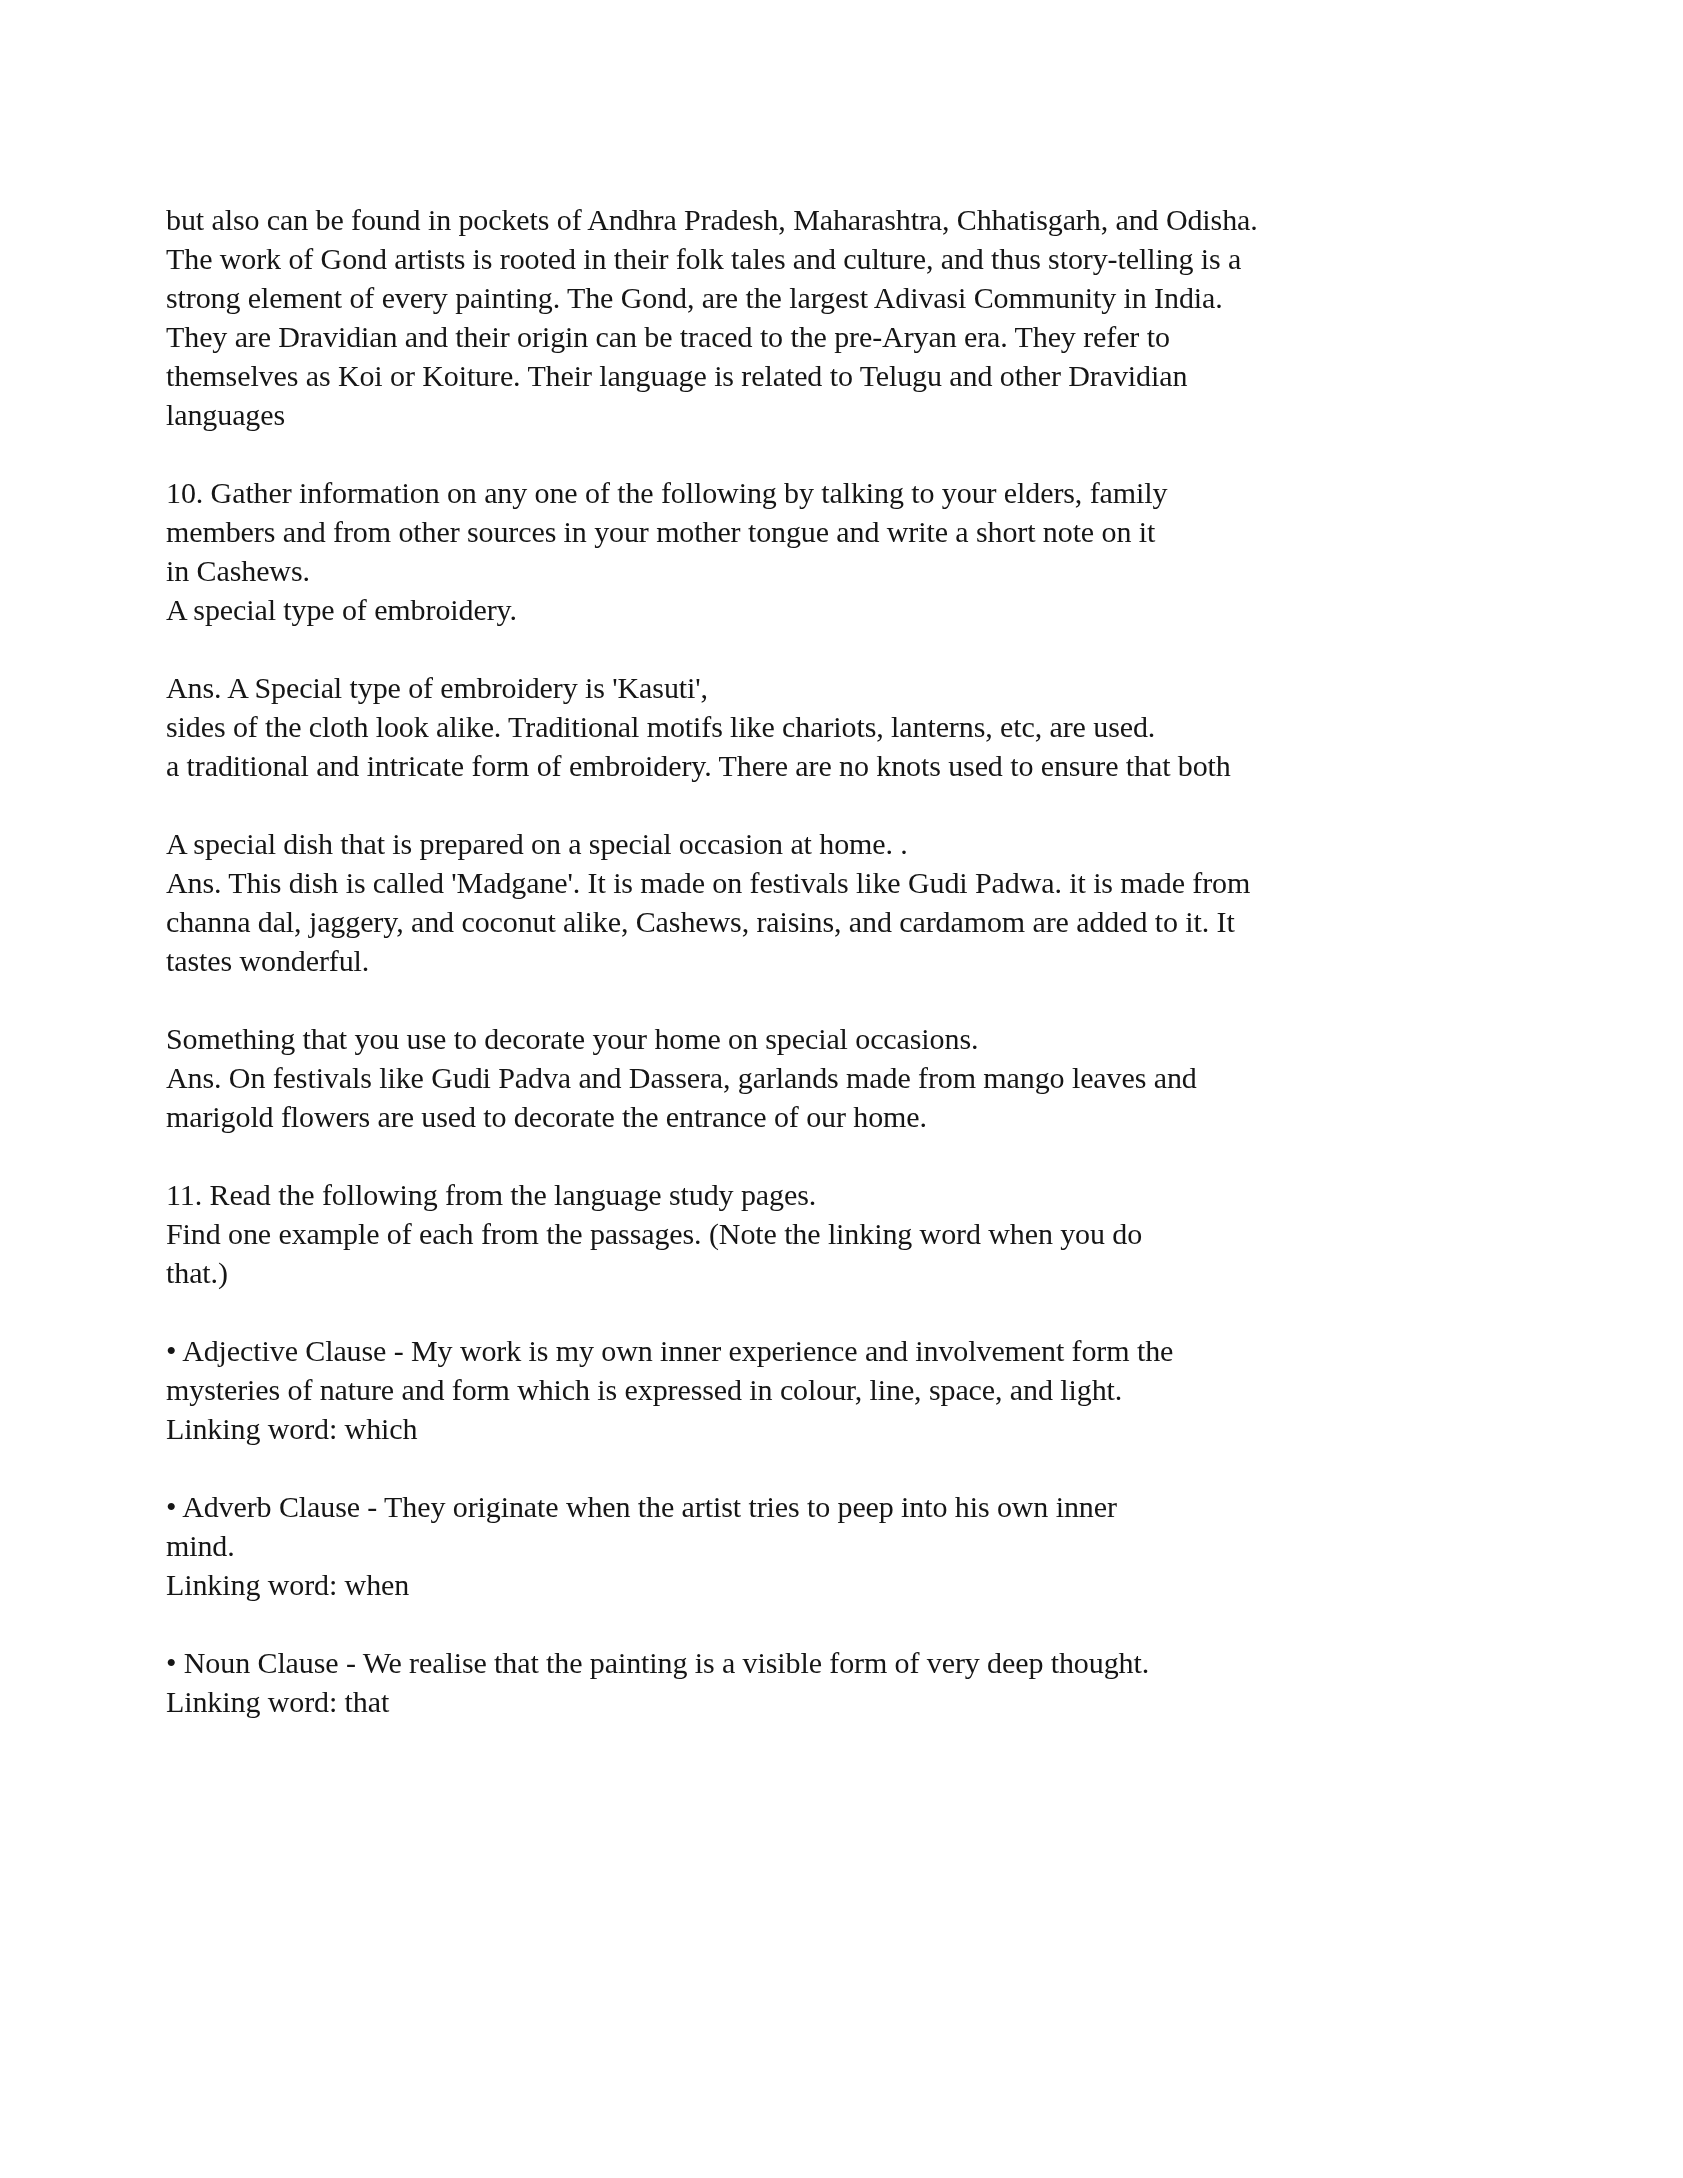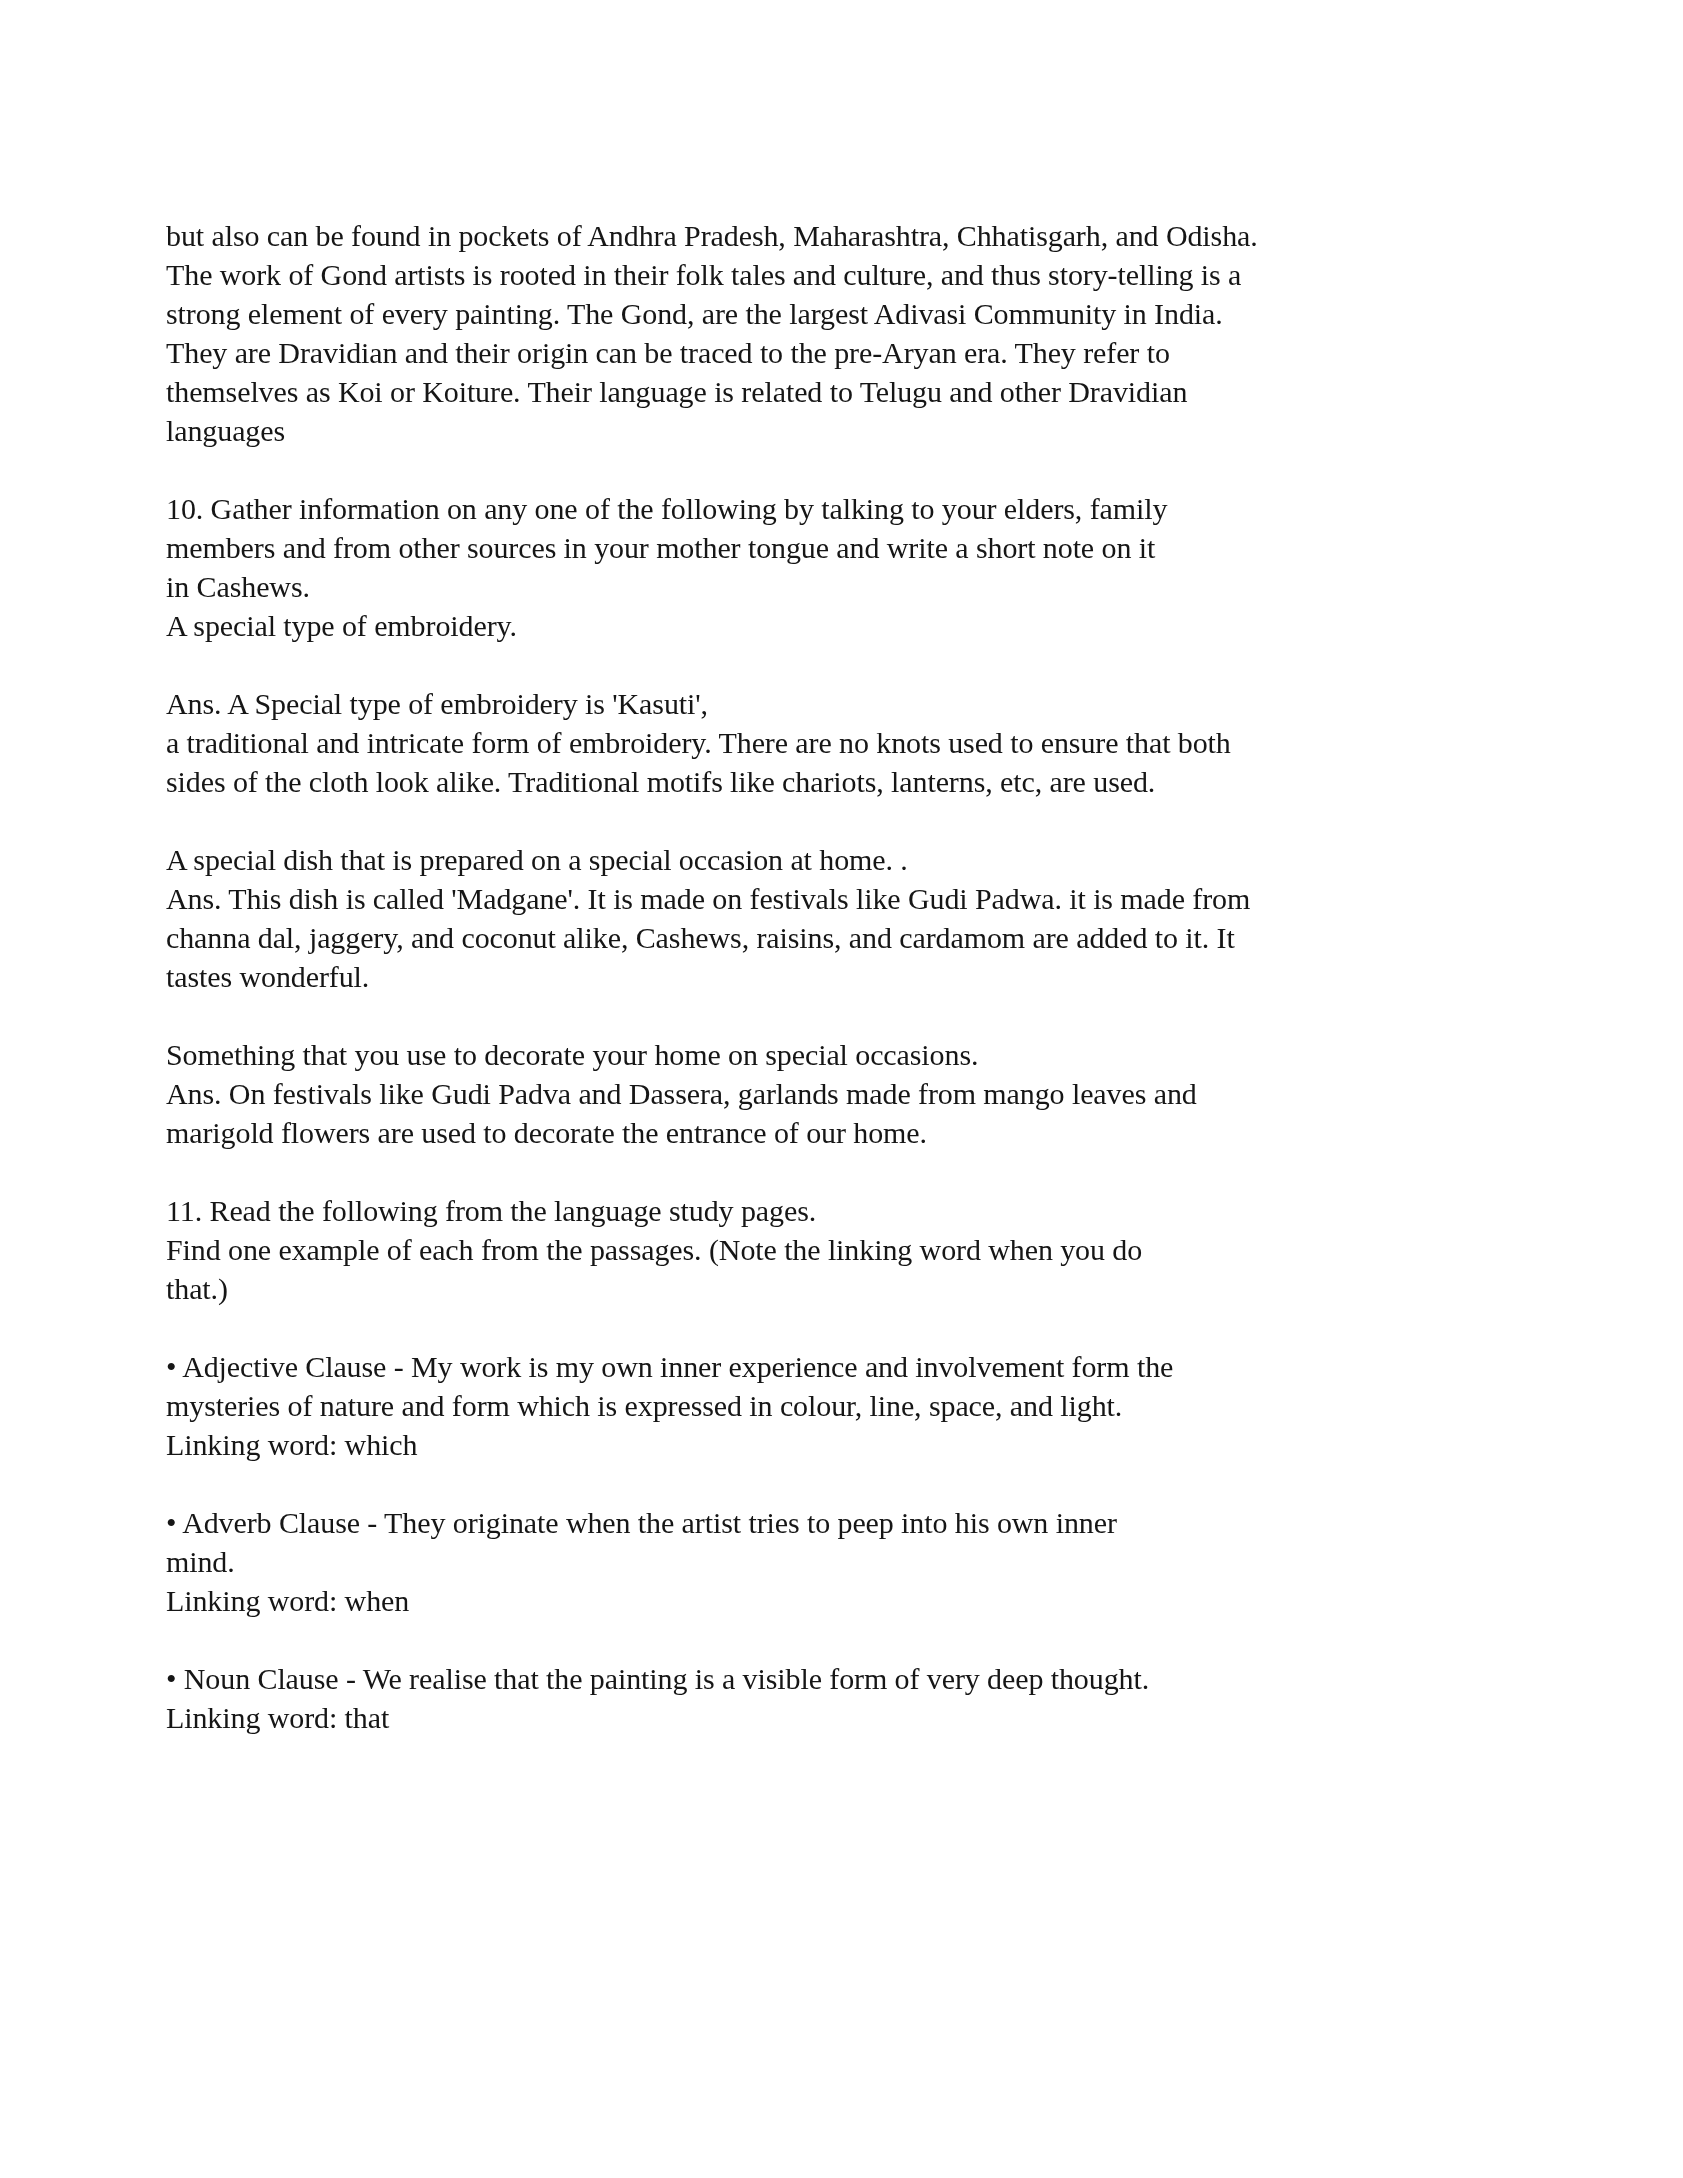--- a/index.html
+++ b/index.html
@@ -12,21 +12,21 @@
     width: 1683px;
     height: 2178px;
     background: #ffffff;
     font-family: "Liberation Serif", "DejaVu Serif", serif;
     color: #161616;
     overflow: hidden;
   }
   .doc {
     position: absolute;
     left: 166px;
-    top: 216px;
+    top: 200px;
     width: 1339px;
     font-size: 30px;
     line-height: 39px;
     letter-spacing: -0.1px;
   }
   .block {
     margin: 0 0 39px 0;
   }
   .block:last-child {
     margin-bottom: 12px;
@@ -53,22 +53,22 @@
         <span class="text-line"><span>languages</span></span>
       </p>
       <p class="block">
         <span class="text-line"><span class="b">10. Gather information on any one of the following by talking to your elders, family</span></span>
         <span class="text-line"><span class="b">members and from other sources in your mother tongue and write a short note on it</span></span>
         <span class="text-line"><span class="b">in Cashews.</span></span>
         <span class="text-line"><span class="b">A special type of embroidery.</span></span>
       </p>
       <p class="block">
         <span class="text-line"><span class="b">Ans.</span><span> A Special type of embroidery is 'Kasuti',</span></span>
+        <span class="text-line"><span>sides of the cloth look alike. Traditional motifs like chariots, lanterns, etc, are used.</span></span>
         <span class="text-line"><span>a traditional and intricate form of embroidery. There are no knots used to ensure that both</span></span>
-        <span class="text-line"><span>sides of the cloth look alike. Traditional motifs like chariots, lanterns, etc, are used.</span></span>
       </p>
       <p class="block">
         <span class="text-line"><span class="b">A special dish that is prepared on a special occasion at home.</span><span> .</span></span>
         <span class="text-line"><span class="b">Ans.</span><span> This dish is called 'Madgane'. It is made on festivals like Gudi Padwa. it is made from</span></span>
         <span class="text-line"><span>channa dal, jaggery, and coconut alike, Cashews, raisins, and cardamom are added to it. It</span></span>
         <span class="text-line"><span>tastes wonderful.</span></span>
       </p>
       <p class="block">
         <span class="text-line"><span class="b">Something that you use to decorate your home on special occasions.</span></span>
         <span class="text-line"><span class="b">Ans.</span><span> On festivals like Gudi Padva and Dassera, garlands made from mango leaves and</span></span>

